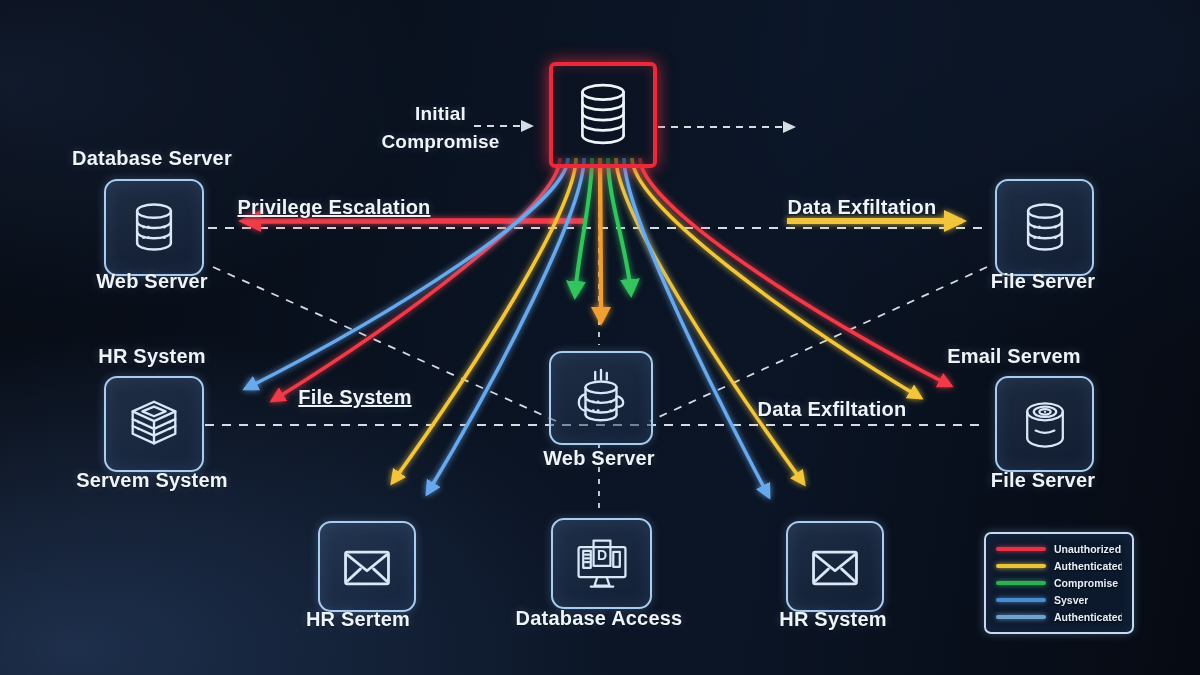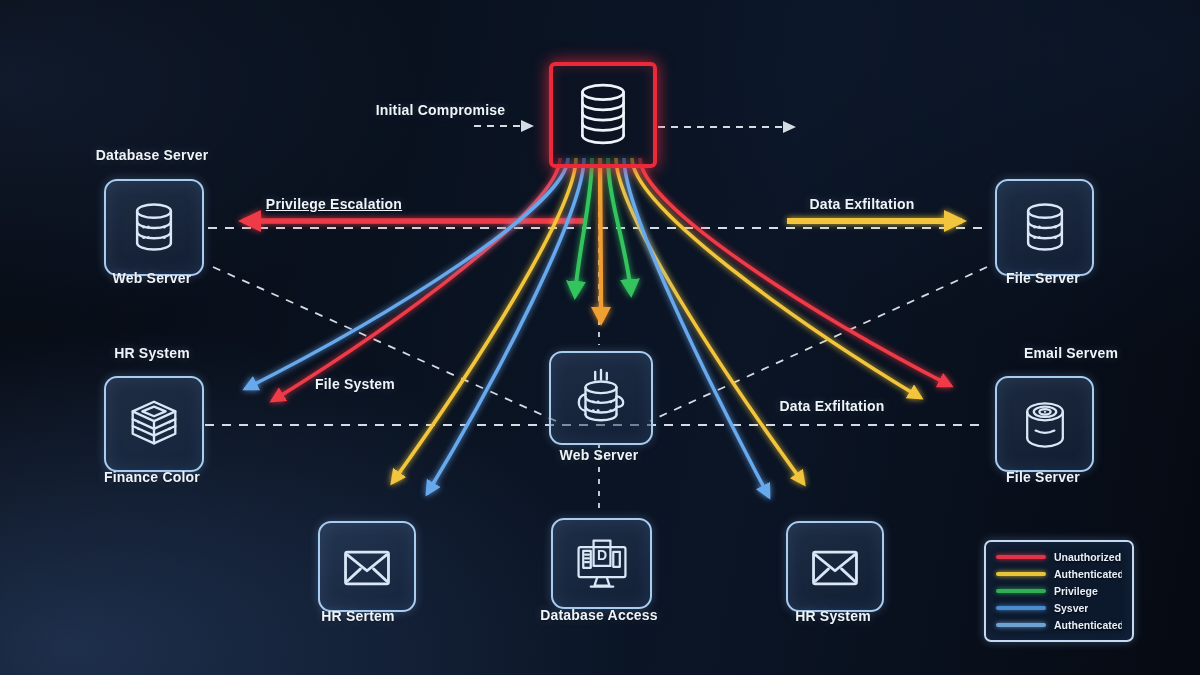--- a/index.html
+++ b/index.html
@@ -26,34 +26,34 @@
     box-shadow:0 0 10px rgba(140,180,230,.28), inset 0 0 18px rgba(120,160,220,.14);
     display:flex;align-items:center;justify-content:center;
   }
   .node-box.compromised{
     border:4px solid #ea2a3a;border-radius:6px;
     background:rgba(12,20,36,.55);
     box-shadow:0 0 16px rgba(240,42,62,.8), inset 0 0 12px rgba(240,42,62,.28);
   }
   .lbl{
     position:absolute;z-index:3;text-align:center;color:#eef4fb;
-    font-size:14px;font-weight:600;letter-spacing:.2px;
+    font-size:20px;font-weight:600;letter-spacing:.2px;
     text-shadow:0 1px 3px rgba(0,0,0,.7),0 0 8px rgba(200,225,255,.25);
     white-space:nowrap;
   }
-  .lbl.two-line{white-space:normal;line-height:1.45;font-size:14px;}
+  .lbl.two-line{white-space:normal;line-height:1.45;font-size:19px;}
   .icon-svg{display:block;}
 
   .legend{
     position:absolute;z-index:3;left:984px;top:532px;width:150px;height:102px;
     border:2px solid #c3daf2;border-radius:7px;
     background:rgba(14,27,48,.88);
     box-shadow:0 0 10px rgba(150,190,240,.3), inset 0 0 14px rgba(90,130,190,.15);
     padding:9px 10px;box-sizing:border-box;
-    display:flex;flex-direction:column;justify-content:space-between;margin-top:8px;
+    display:flex;flex-direction:column;justify-content:space-between;
   }
   .legend-row{display:flex;align-items:center;gap:8px;}
   .legend-swatch{width:50px;height:4px;border-radius:2px;flex:0 0 auto;}
   .legend-label{font-size:10.5px;font-weight:600;color:#e8f0fa;
     text-shadow:0 1px 2px rgba(0,0,0,.8);white-space:nowrap;overflow:hidden;}
   .sw-0{background:#e23449;box-shadow:0 0 5px rgba(226,52,73,.9);}
   .sw-1{background:#e7c438;box-shadow:0 0 5px rgba(231,196,56,.9);}
   .sw-2{background:#2fae54;box-shadow:0 0 5px rgba(47,174,84,.9);}
   .sw-3{background:#4a8cd0;box-shadow:0 0 5px rgba(74,140,208,.9);}
   .sw-4{background:#6fa3cf;box-shadow:0 0 5px rgba(111,163,207,.9);}
@@ -127,21 +127,21 @@
     </g>
 
     <g class="g-orange" stroke="#f0a033" stroke-width="4.4" fill="none">
       <path d="M600,158 C600,220 601,268 601,322" marker-end="url(#morg)"></path>
     </g>
   </svg>
 
   <div class="lbl two-line" style="left:358px;top:100px;width:165px;">Initial Compromise</div>
   <div class="lbl" style="left:234px;top:196px;width:200px;text-decoration:underline;">Privilege Escalation</div>
   <div class="lbl" style="left:762px;top:196px;width:200px;">Data Exfiltation</div>
-  <div class="lbl" style="left:255px;top:376px;width:200px;">File System</div>
+  <div class="lbl" style="left:255px;top:386px;width:200px;text-decoration:underline;">File System</div>
   <div class="lbl" style="left:732px;top:398px;width:200px;">Data Exfiltation</div>
 
   <div class="node-box compromised" style="left:549px;top:62px;width:100px;height:98px;">
     <svg class="icon-svg" width="66" height="70" viewBox="0 0 64 68" fill="none" stroke="#eef4fb" stroke-width="2.6" stroke-linecap="round">
       <ellipse cx="32" cy="12" rx="20" ry="7"></ellipse>
       <path d="M12,12 V54"></path>
         <path d="M52,12 V54"></path>
       <path d="M12,22 A20 7 0 0 0 52,22"></path>
       <path d="M12,32 A20 7 0 0 0 52,32"></path>
       <path d="M12,42 A20 7 0 0 0 52,42"></path>
@@ -180,21 +180,21 @@
       <path d="M10,30 L32,40 L54,30"></path>
       <path d="M32,25 V48"></path>
       <g fill="#d9e7f7" stroke="none">
         <circle cx="16" cy="26" r="1.4"></circle>
           <circle cx="16" cy="33" r="1.4"></circle>
         <circle cx="48" cy="26" r="1.4"></circle>
           <circle cx="48" cy="33" r="1.4"></circle>
       </g>
     </svg>
   </div>
-  <div class="lbl" style="left:52px;top:469px;width:200px;">Finance Color</div>
+  <div class="lbl" style="left:52px;top:469px;width:200px;">Servem System</div>
 
   <div class="node-box" style="left:549px;top:351px;width:100px;height:90px;">
     <svg class="icon-svg" width="62" height="62" viewBox="0 0 64 62" fill="none" stroke="#d9e7f7" stroke-width="2.4" stroke-linecap="round">
       <path d="M26,12 V4"></path>
         <path d="M32,12 V2"></path>
         <path d="M38,12 V5"></path>
       <ellipse cx="32" cy="20" rx="16" ry="6"></ellipse>
       <path d="M16,20 V48"></path>
         <path d="M48,20 V48"></path>
       <path d="M16,30 A16 6 0 0 0 48,30"></path>
@@ -227,21 +227,21 @@
           <circle cx="26" cy="31" r="1.6"></circle>
           <circle cx="43" cy="31" r="1.6"></circle>
         <circle cx="21" cy="42" r="1.6"></circle>
           <circle cx="26" cy="42" r="1.6"></circle>
           <circle cx="43" cy="42" r="1.6"></circle>
       </g>
     </svg>
   </div>
   <div class="lbl" style="left:943px;top:270px;width:200px;">File Server</div>
 
-  <div class="lbl" style="left:971px;top:345px;width:200px;">Email Servem</div>
+  <div class="lbl" style="left:914px;top:345px;width:200px;">Email Servem</div>
   <div class="node-box" style="left:995px;top:376px;width:95px;height:92px;">
     <svg class="icon-svg" width="60" height="60" viewBox="0 0 64 60" fill="none" stroke="#d9e7f7" stroke-width="2.4" stroke-linecap="round">
       <ellipse cx="32" cy="17" rx="19" ry="9"></ellipse>
       <path d="M13,17 V45"></path>
         <path d="M51,17 V45"></path>
       <path d="M13,45 A19 9 0 0 0 51,45"></path>
       <ellipse cx="32" cy="17" rx="12" ry="5.5"></ellipse>
       <ellipse cx="32" cy="17" rx="6" ry="3"></ellipse>
       <circle cx="32" cy="17" r="1.2" fill="#d9e7f7" stroke="none"></circle>
       <path d="M22,37 Q32,42 42,37"></path>
@@ -289,21 +289,21 @@
     <div class="legend-row">
       <span class="legend-swatch sw-0"></span>
       <span class="legend-label">Unauthorized</span>
     </div>
     <div class="legend-row">
       <span class="legend-swatch sw-1"></span>
       <span class="legend-label">Authenticated Access</span>
     </div>
     <div class="legend-row">
       <span class="legend-swatch sw-2"></span>
-      <span class="legend-label">Privilege</span>
+      <span class="legend-label">Compromise</span>
     </div>
     <div class="legend-row">
       <span class="legend-swatch sw-3"></span>
       <span class="legend-label">Sysver</span>
     </div>
     <div class="legend-row">
       <span class="legend-swatch sw-4"></span>
       <span class="legend-label">Authenticated Access</span>
     </div>
   </div>

